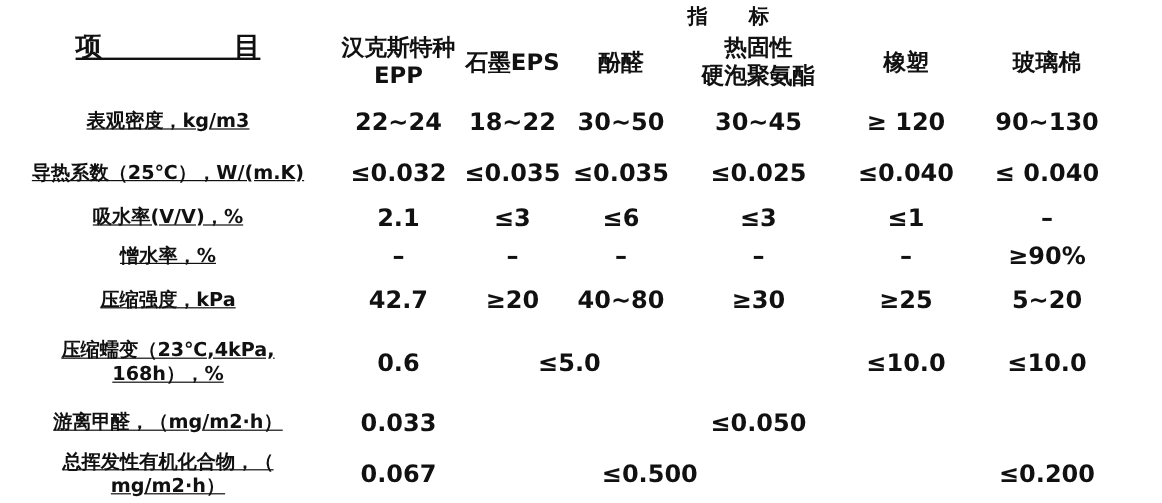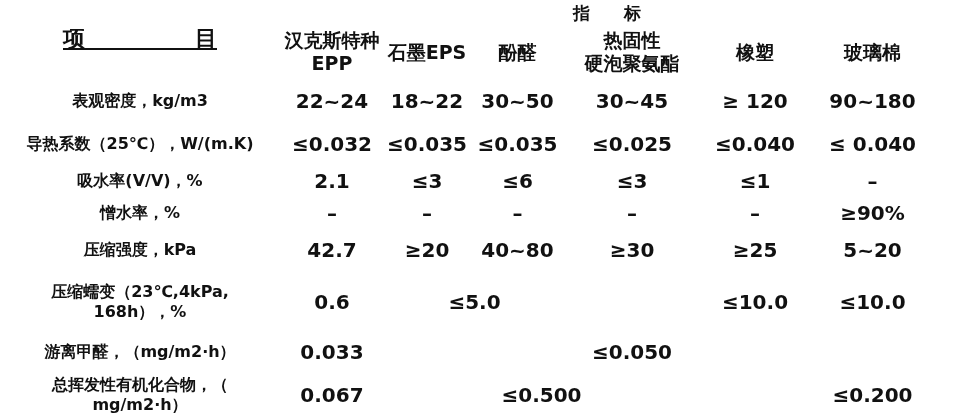--- a/index.html
+++ b/index.html
@@ -45,21 +45,21 @@
   tr.r3  { height: 33px; }
   tr.r4  { height: 32px; margin-top: 40px; }
   tr.r5  { height: 42px; }
   tr.r6  { height: 62px; }
   tr.r7  { height: 38px; margin-left: 23px; }
   tr.r8  { height: 48px; margin-left: 13px; }
 
   .item-h    { font-size: 22px; vertical-align: middle; text-decoration: underline; }
   .ind-h     { font-size: 17px; vertical-align: top; padding-top: 2px; margin-top: 38px; }
   .col-h     { font-size: 19px; line-height: 1.2; }
-  .row-label { font-size: 16px; line-height: 1.25; }
+  .row-label { font-size: 16px; line-height: 1.25; text-decoration: underline; }
   .val       { font-size: 20px; }
   .pre       { white-space: pre-line; }
 </style>
 </head>
 <body>
 
 <table class="cmp">
   <colgroup>
     <col class="c-item">
       <col class="c-epp">
@@ -85,21 +85,21 @@
     </tr>
   </thead>
   <tbody>
     <tr class="r1">
       <th class="row-label">表观密度，kg/m3</th>
       <td class="val">22~24</td>
       <td class="val">18~22</td>
       <td class="val">30~50</td>
       <td class="val">30~45</td>
       <td class="val">≥ 120</td>
-      <td class="val">90~180</td>
+      <td class="val">90~130</td>
     </tr>
     <tr class="r2">
       <th class="row-label">导热系数（25℃），W/(m.K)</th>
       <td class="val">≤0.032</td>
       <td class="val">≤0.035</td>
       <td class="val">≤0.035</td>
       <td class="val">≤0.025</td>
       <td class="val">≤0.040</td>
       <td class="val">≤ 0.040</td>
     </tr>

